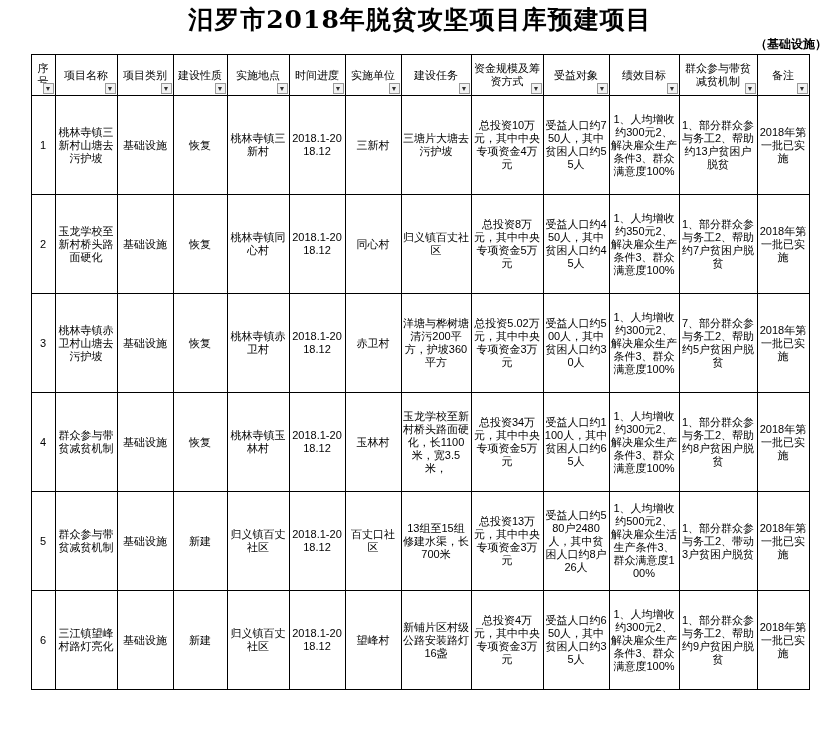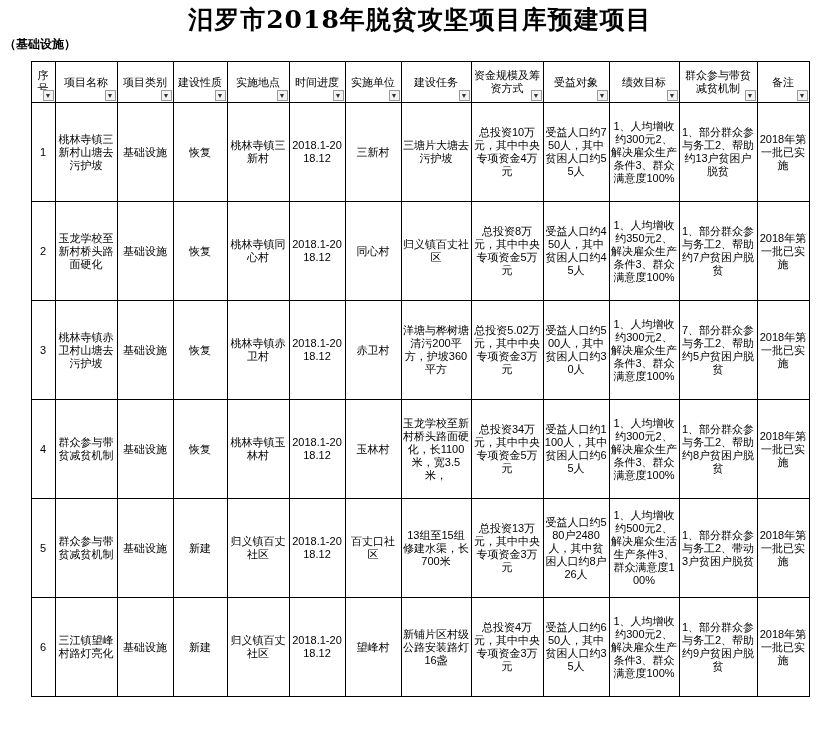--- a/index.html
+++ b/index.html
@@ -12,44 +12,44 @@
     height: 754px;
     font-family: "Liberation Sans", "DejaVu Sans", sans-serif;
     color: #000;
     overflow: hidden;
   }
   .page {
     width: 840px;
     height: 754px;
     position: relative;
     box-sizing: border-box;
-    padding: 0 4px;
+    padding: 0 13px;
   }
   .title {
     text-align: center;
     font-size: 25px;
     font-weight: bold;
     letter-spacing: 1px;
     padding-top: 5px;
     line-height: 30px;
     font-family: "DejaVu Serif", "Liberation Serif", serif;
   }
   .subtitle {
-    text-align: left;
+    text-align: right;
     font-size: 12px;
     font-weight: bold;
     padding-top: 2px;
     padding-bottom: 3px;
     line-height: 14px;
   }
   table.grid {
     border-collapse: collapse;
     width: 680px;
     table-layout: fixed;
-    margin: 7px auto;
+    margin: 0 auto;
   }
   table.grid td, table.grid th {
     border: 1px solid #000;
     font-size: 11px;
     line-height: 13px;
     text-align: center;
     vertical-align: middle;
     padding: 1px 1px;
     word-break: break-all;
     font-weight: normal;

